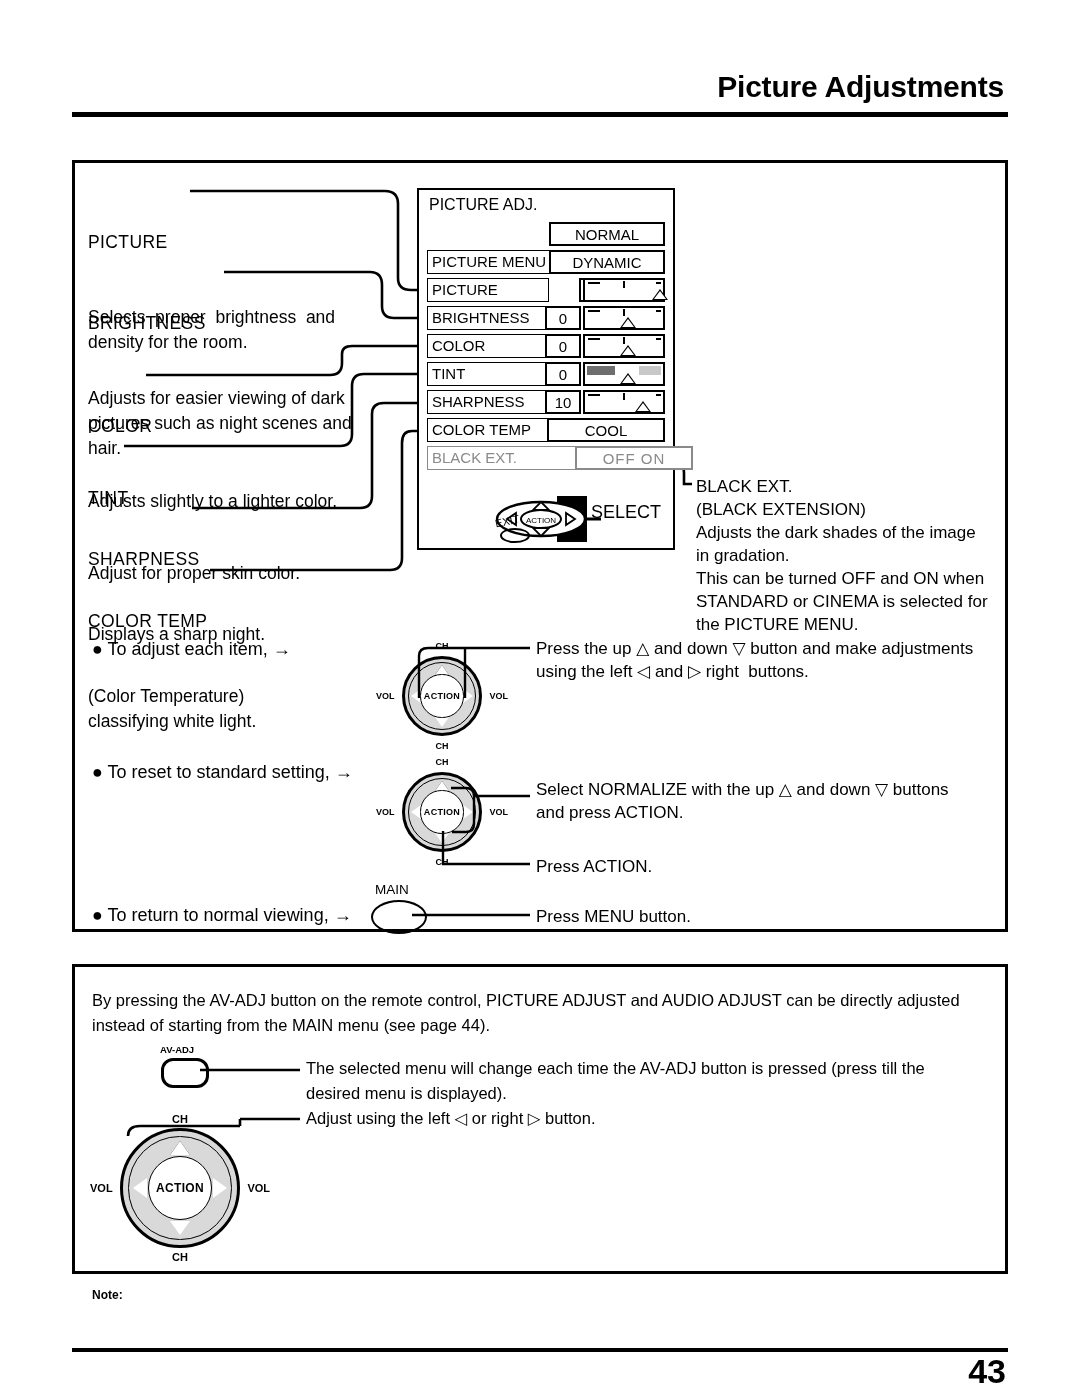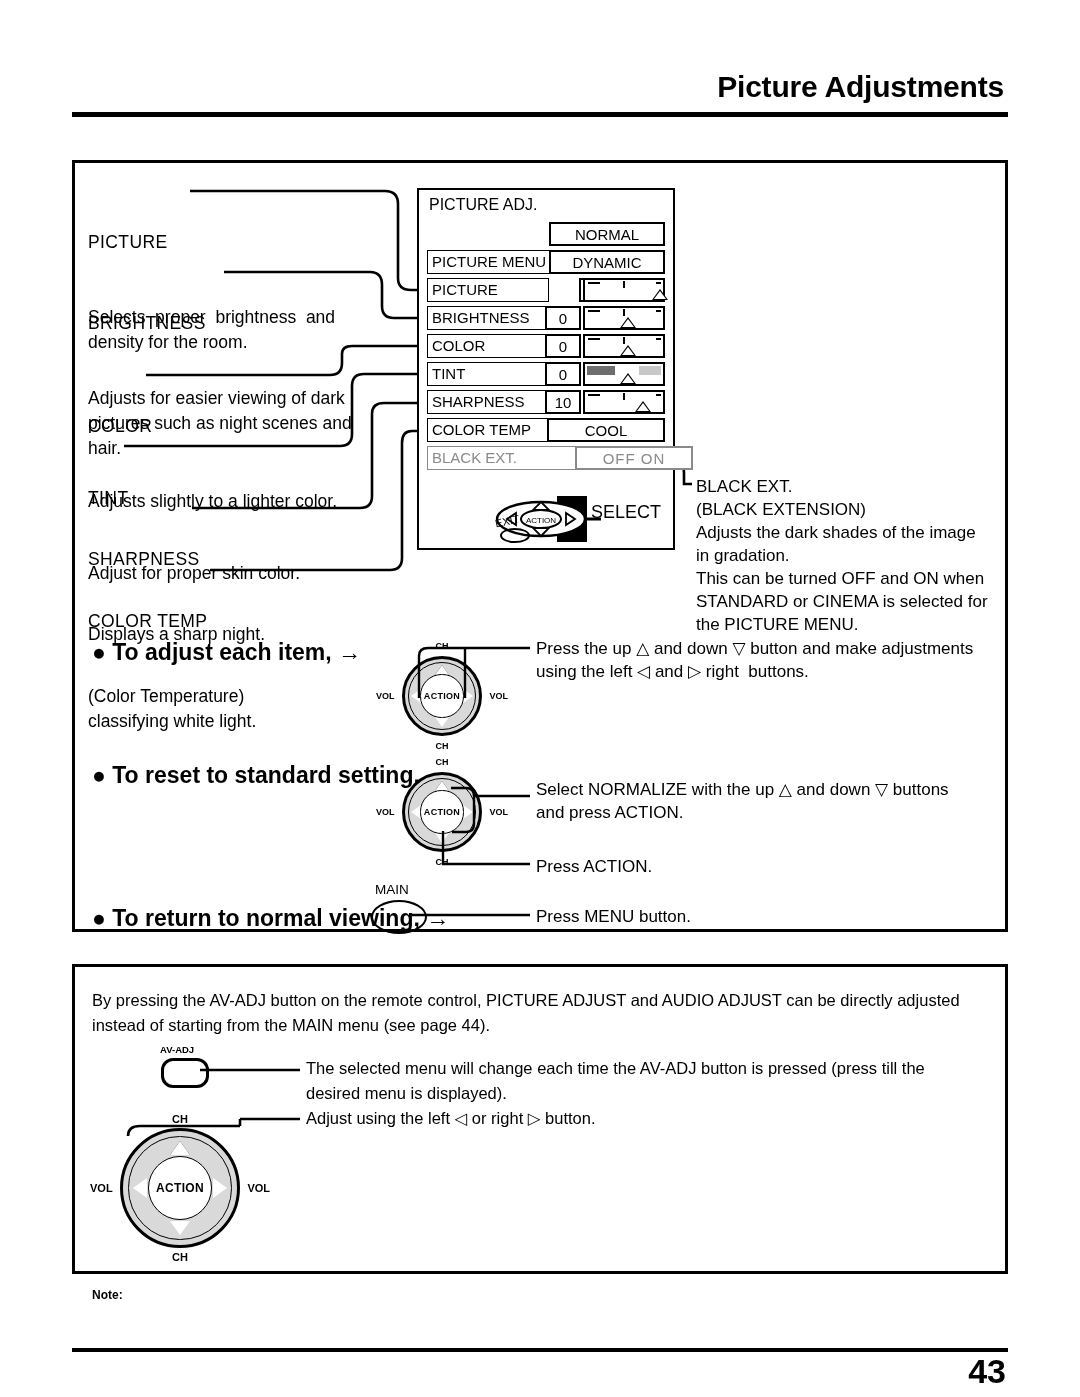--- a/index.html
+++ b/index.html
@@ -86,21 +86,21 @@
   
   #action-cluster{position:absolute;left:495px;top:478px;width:190px;height:52px;}
   .exit-label{position:absolute;font-size:11px;left:0px;top:21px;transform:rotate(-12deg);}
   .exit-oval{position:absolute;left:5px;top:34px;width:26px;height:11px;border:2px solid #000;border-radius:50%;}
   #select-text{position:absolute;left:96px;top:8px;font-size:18px;white-space:nowrap;}
 
   
   .rtext{position:absolute;font-size:17px;line-height:23px;white-space:pre;}
 
   
-  .bullet{position:absolute;font-size:23px;white-space:nowrap;font-weight:bold;}
+  .bullet{position:absolute;font-size:18px;white-space:nowrap;}
 
   
   .pad{position:absolute;}
   .pad .outer{
     position:absolute;left:0;top:0;width:100%;height:100%;
     border-radius:50%;border:3px solid #000;background:#d9d9d9;box-sizing:border-box;
   }
   .pad .ring{
     position:absolute;left:7%;top:7%;width:86%;height:86%;
     border-radius:50%;border:1.5px solid #000;box-sizing:border-box;background:#d9d9d9;

